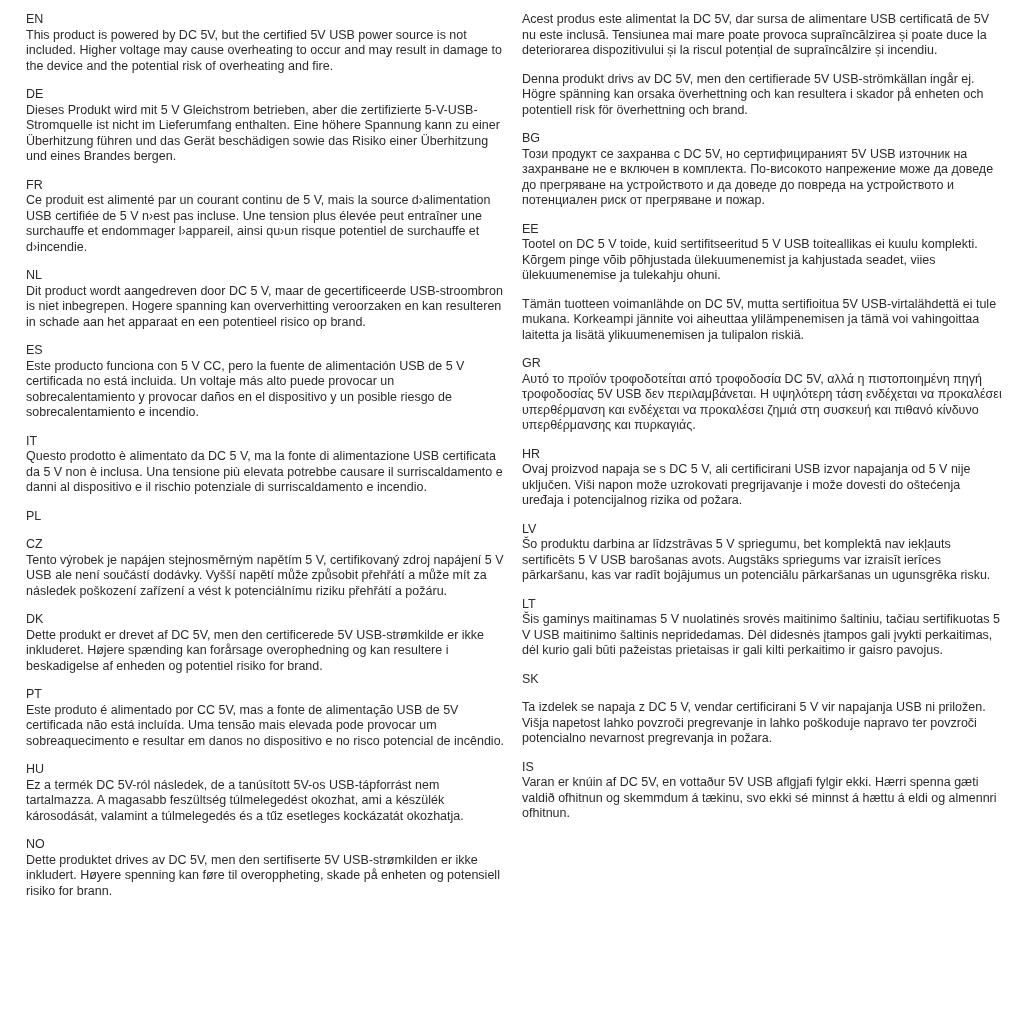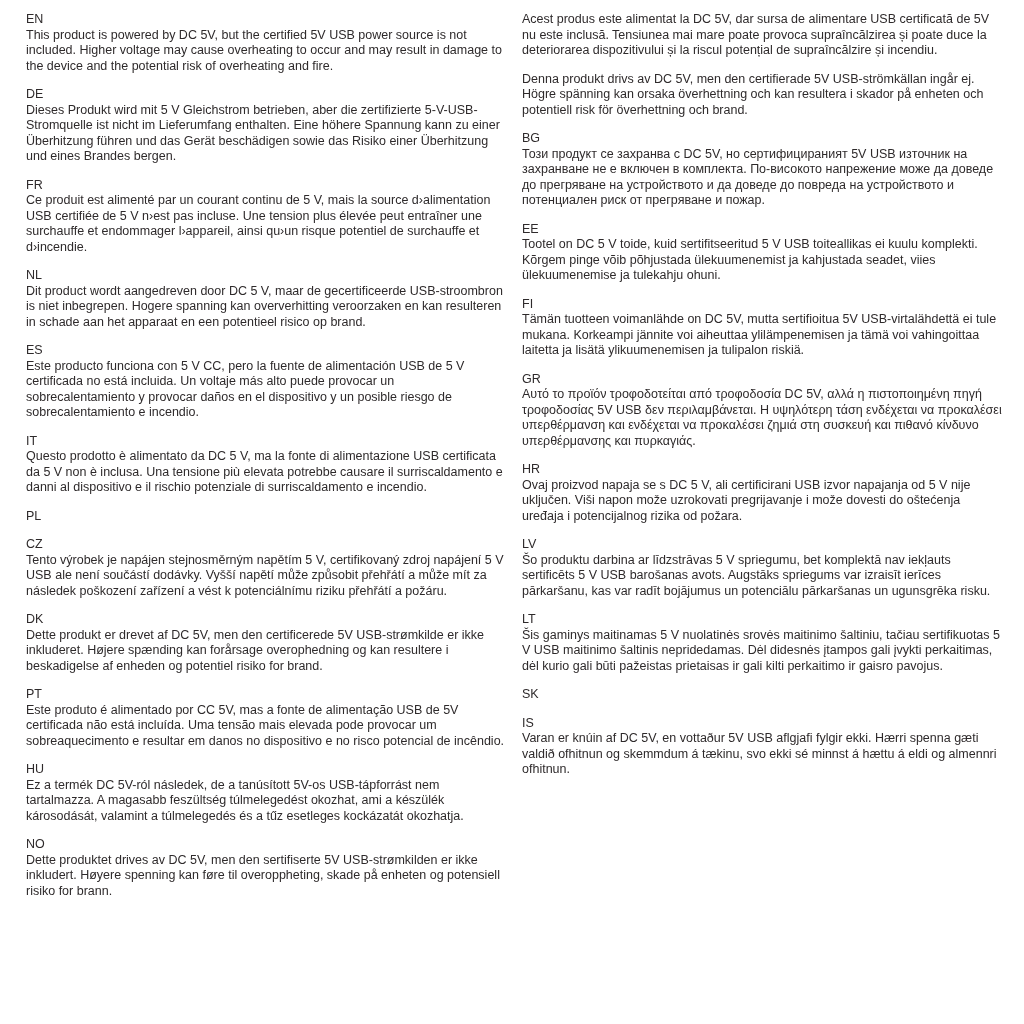--- a/index.html
+++ b/index.html
@@ -107,21 +107,20 @@
     </section>
     <section class="lang-block">
       <h2 class="lang-code">BG</h2>
       <p class="lang-text">Този продукт се захранва с DC 5V, но сертифицираният 5V USB източник на захранване не е включен в комплекта. По-високото напрежение може да доведе до прегряване на устройството и да доведе до повреда на устройството и потенциален риск от прегряване и пожар.</p>
     </section>
     <section class="lang-block">
       <h2 class="lang-code">EE</h2>
       <p class="lang-text">Tootel on DC 5 V toide, kuid sertifitseeritud 5 V USB toiteallikas ei kuulu komplekti. Kõrgem pinge võib põhjustada ülekuumenemist ja kahjustada seadet, viies ülekuumenemise ja tulekahju ohuni.</p>
     </section>
     <section class="lang-block">
-      <h2 class="lang-code">FI</h2>
       <p class="lang-text">Tämän tuotteen voimanlähde on DC 5V, mutta sertifioitua 5V USB-virtalähdettä ei tule mukana. Korkeampi jännite voi aiheuttaa ylilämpenemisen ja tämä voi vahingoittaa laitetta ja lisätä ylikuumenemisen ja tulipalon riskiä.</p>
     </section>
     <section class="lang-block">
       <h2 class="lang-code">GR</h2>
       <p class="lang-text">Αυτό το προϊόν τροφοδοτείται από τροφοδοσία DC 5V, αλλά η πιστοποιημένη πηγή τροφοδοσίας 5V USB δεν περιλαμβάνεται. Η υψηλότερη τάση ενδέχεται να προκαλέσει υπερθέρμανση και ενδέχεται να προκαλέσει ζημιά στη συσκευή και πιθανό κίνδυνο υπερθέρμανσης και πυρκαγιάς.</p>
     </section>
     <section class="lang-block">
       <h2 class="lang-code">HR</h2>
       <p class="lang-text">Ovaj proizvod napaja se s DC 5 V, ali certificirani USB izvor napajanja od 5 V nije uključen. Viši napon može uzrokovati pregrijavanje i može dovesti do oštećenja uređaja i potencijalnog rizika od požara.</p>
     </section>
@@ -130,20 +129,21 @@
       <p class="lang-text">Šo produktu darbina ar līdzstrāvas 5 V spriegumu, bet komplektā nav iekļauts sertificēts 5 V USB barošanas avots. Augstāks spriegums var izraisīt ierīces pārkaršanu, kas var radīt bojājumus un potenciālu pārkaršanas un ugunsgrēka risku.</p>
     </section>
     <section class="lang-block">
       <h2 class="lang-code">LT</h2>
       <p class="lang-text">Šis gaminys maitinamas 5 V nuolatinės srovės maitinimo šaltiniu, tačiau sertifikuotas 5 V USB maitinimo šaltinis nepridedamas. Dėl didesnės įtampos gali įvykti perkaitimas, dėl kurio gali būti pažeistas prietaisas ir gali kilti perkaitimo ir gaisro pavojus.</p>
     </section>
     <section class="lang-block">
       <h2 class="lang-code">SK</h2>
     </section>
     <section class="lang-block">
+      <p class="lang-text">Ta izdelek se napaja z DC 5 V, vendar certificirani 5 V vir napajanja USB ni priložen. Višja napetost lahko povzroči pregrevanje in lahko poškoduje napravo ter povzroči potencialno nevarnost pregrevanja in požara.</p>
     </section>
     <section class="lang-block">
       <h2 class="lang-code">IS</h2>
       <p class="lang-text">Varan er knúin af DC 5V, en vottaður 5V USB aflgjafi fylgir ekki. Hærri spenna gæti valdið ofhitnun og skemmdum á tækinu, svo ekki sé minnst á hættu á eldi og almennri ofhitnun.</p>
     </section>
   </div>
 
 </div>
 
 </body></html>

